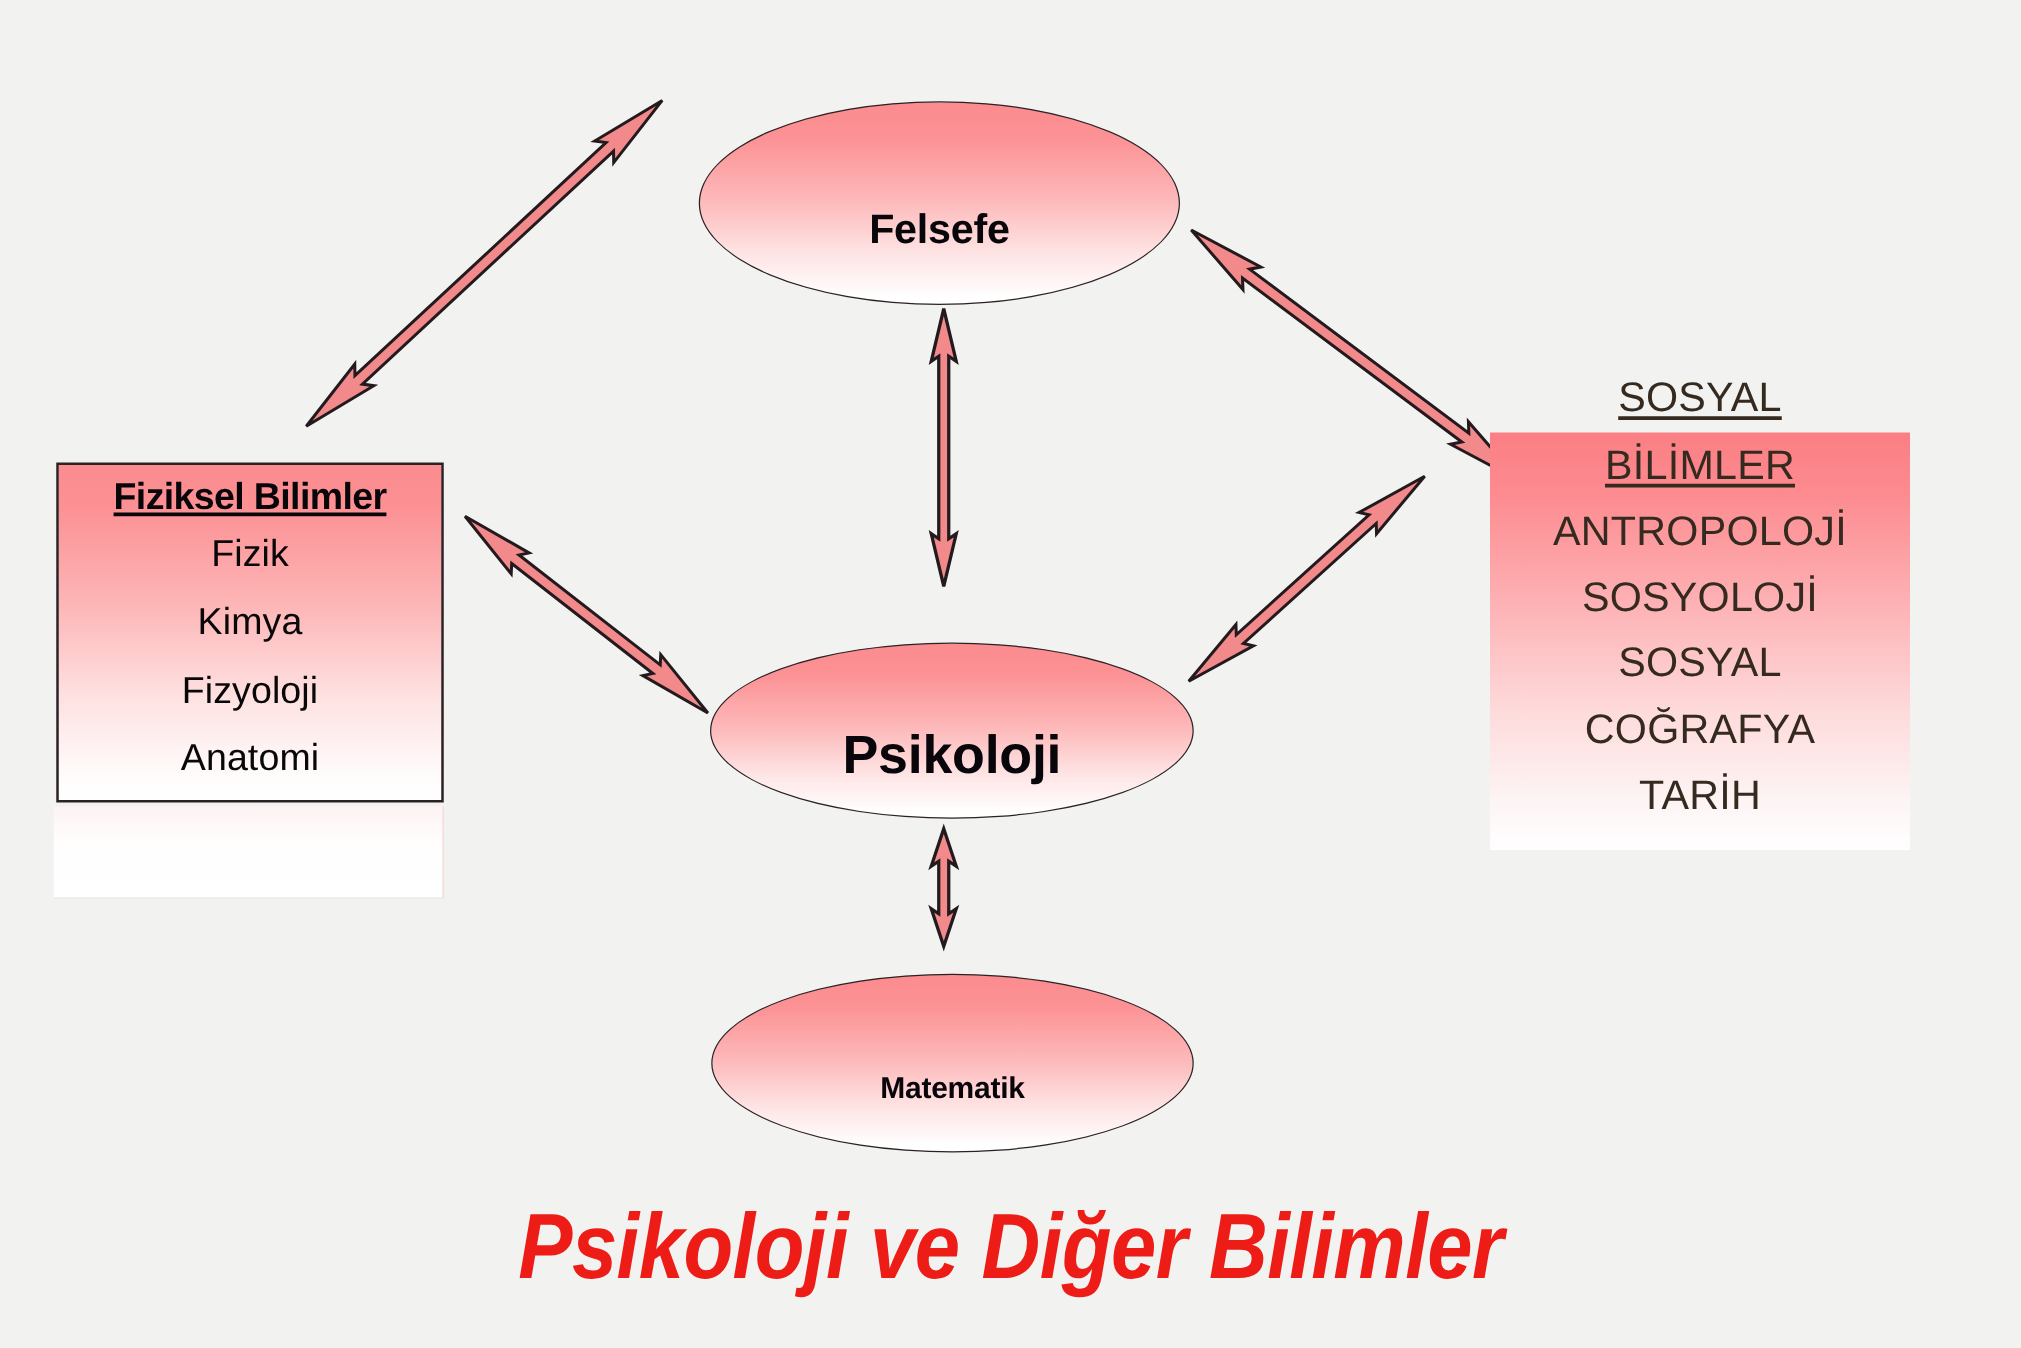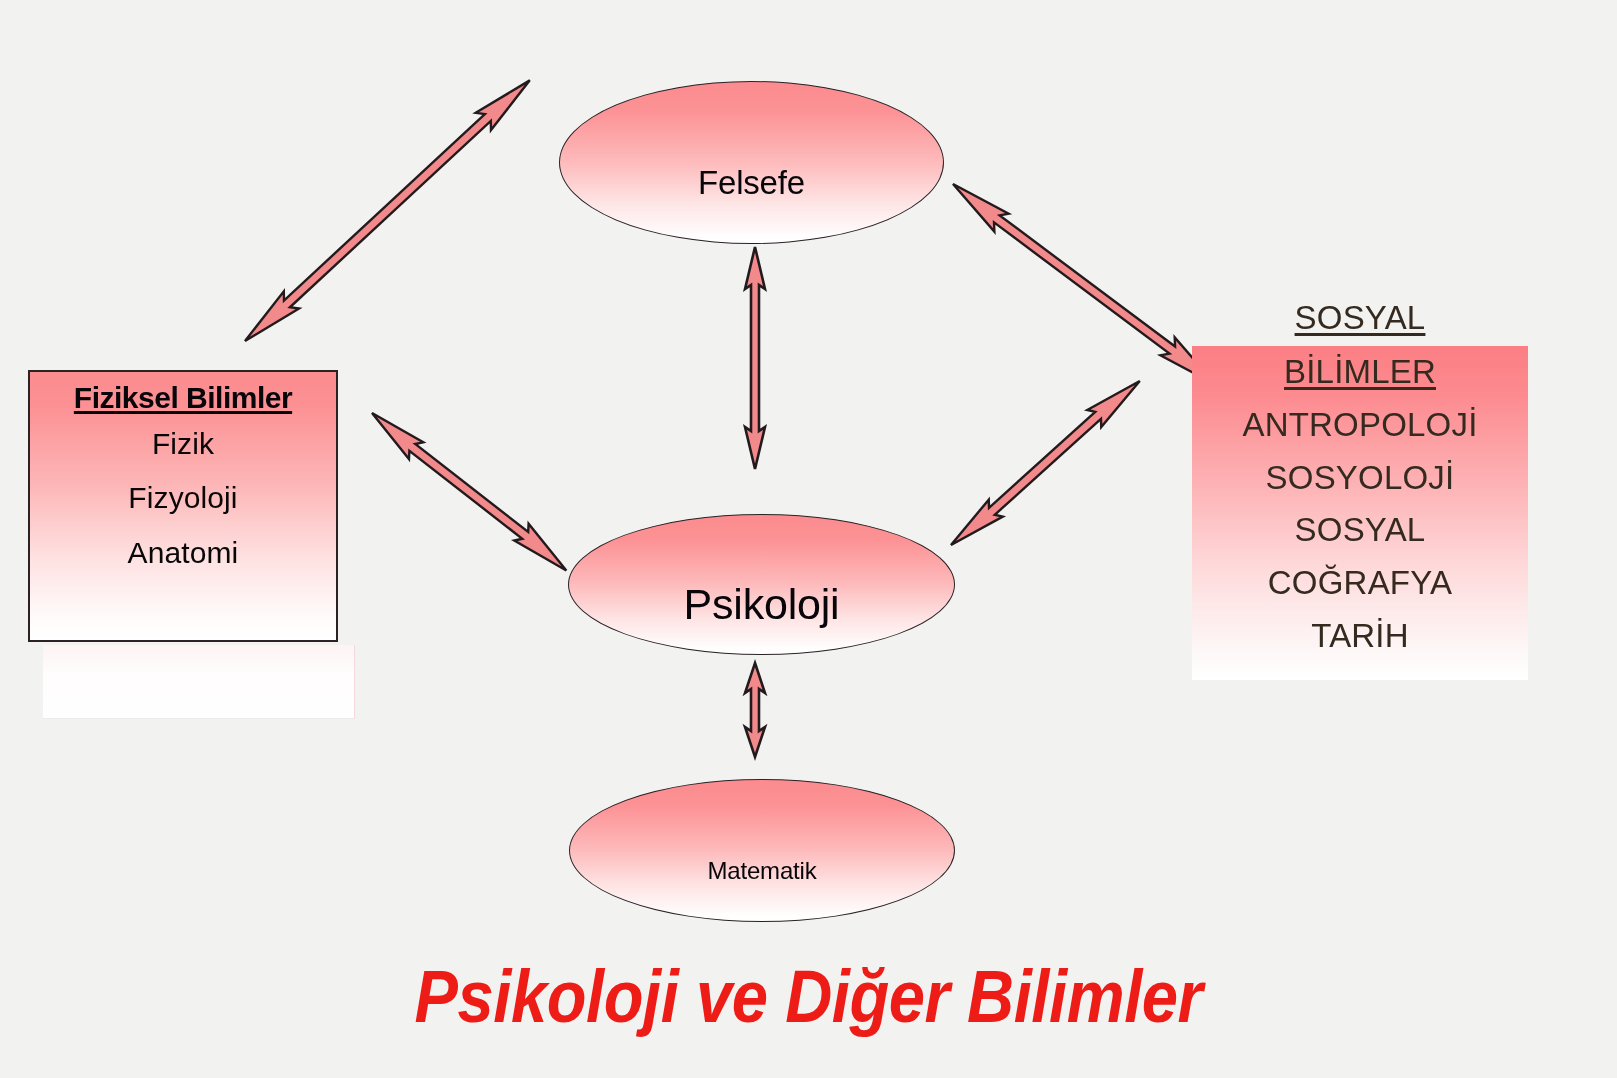--- a/index.html
+++ b/index.html
@@ -33,21 +33,21 @@
     position: absolute;
     border-radius: 50%;
     border: 1.6px solid #2b2226;
     background: linear-gradient(to bottom, #fb8b8e 0%, #fc9295 18%, #fdb8b9 48%, #fee4e4 75%, #ffffff 97%);
     display: flex;
     align-items: center;
     justify-content: center;
     box-sizing: border-box;
   }
   .node-ellipse .node-label {
-    font-weight: normal;
+    font-weight: bold;
     color: #08060a;
     letter-spacing: -0.2px;
     white-space: nowrap;
     margin-top: 40px;
   }
 
   #ellipse-felsefe {
     left: 559px;  top: 81px;  width: 385px;  height: 163px;
   }
   #ellipse-felsefe .node-label { font-size: 33px; }
@@ -58,21 +58,21 @@
   #ellipse-psikoloji .node-label { font-size: 43px; }
 
   #ellipse-matematik {
     left: 569px;  top: 779px;  width: 386px;  height: 143px;
   }
   #ellipse-matematik .node-label { font-size: 24px; }
 
   
   #box-fiziksel {
     position: absolute;
-    left: 28px;  top: 370px;  width: 310px;  height: 272px;
+    left: 45px;  top: 370px;  width: 310px;  height: 272px;
     border: 2.4px solid #2c2226;
     box-sizing: border-box;
     background: linear-gradient(to bottom, #fb8c8f 0%, #fc9093 12%, #fdb6b7 42%, #fee2e2 70%, #fffbfb 92%, #ffffff 100%);
     padding-top: 7px;
     text-align: center;
   }
   #box-fiziksel .box-heading {
     font-size: 30px;
     font-weight: bold;
     color: #08060a;
@@ -188,20 +188,21 @@
   </div>
 
   <div id="ellipse-matematik" class="node-ellipse">
     <span class="node-label">Matematik</span>
   </div>
 
   <div id="box-fiziksel-footer"></div>
   <div id="box-fiziksel">
     <div class="box-heading">Fiziksel Bilimler</div>
     <div class="box-item">Fizik</div>
+    <div class="box-item">Kimya</div>
     <div class="box-item">Fizyoloji</div>
     <div class="box-item">Anatomi</div>
   </div>
 
   <div id="sosyal-overflow-heading">SOSYAL</div>
   <div id="box-sosyal">
     <div class="sos-line sos-underline">BİLİMLER</div>
     <div class="sos-line">ANTROPOLOJİ</div>
     <div class="sos-line">SOSYOLOJİ</div>
     <div class="sos-line">SOSYAL</div>

